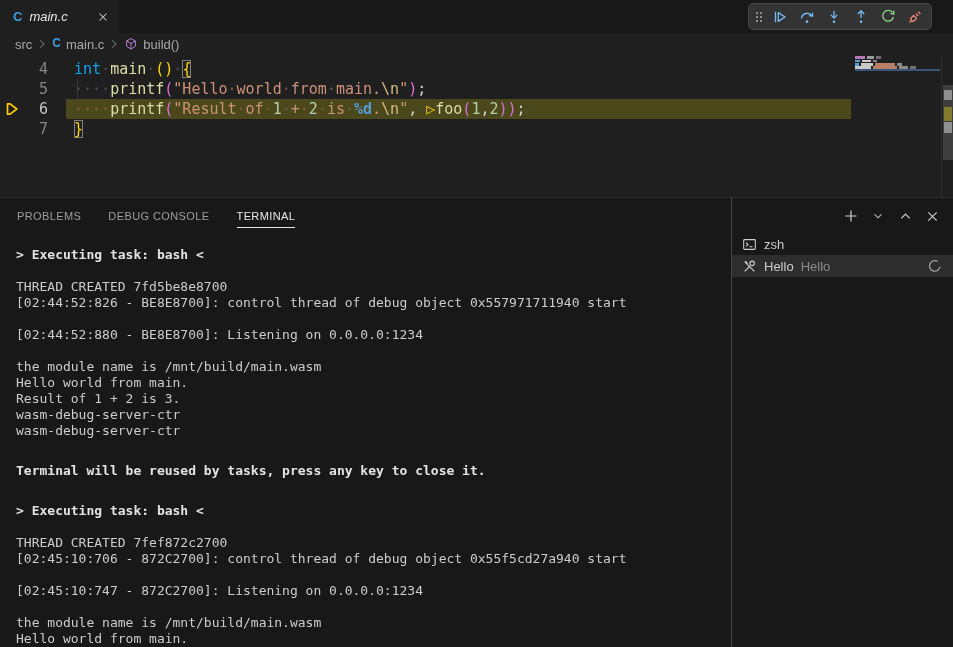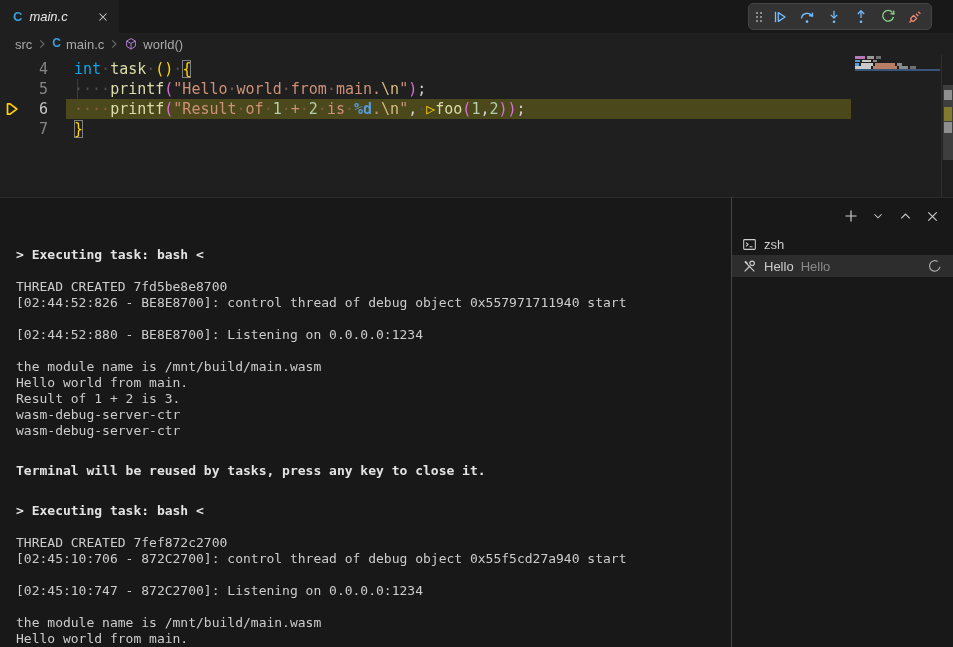--- a/index.html
+++ b/index.html
@@ -147,33 +147,33 @@
     <span>main.c</span>
   </span>
   <svg width="14" height="14" viewBox="0 0 16 16">
       <path d="M6 3.8L10.3 8 6 12.2" fill="none" stroke="#6b6b6b" stroke-width="1.2"></path>
     </svg>
   <span class="crumb">
     <svg width="14" height="14" viewBox="0 0 16 16" fill="none" stroke="#b180d7" stroke-width="1.1">
       <path d="M8 1.8l5 2.8v6L8 13.9 3 10.6v-6z" stroke-linejoin="round"></path>
       <path d="M3 4.6l5 2.8 5-2.8M8 7.4v6.5"></path>
       </svg>
-    <span>world()</span>
+    <span>build()</span>
   </span>
 </div>
 
 <div class="editor">
   <div class="gutter-arrow">
     <svg width="16" height="16" viewBox="0 0 16 16">
         <path d="M3.5 2.8h2.6L12.8 8l-6.7 5.2H3.5z" fill="none" stroke="#ffcc00" stroke-width="1.7" stroke-linejoin="round"></path>
       </svg>
   </div>
   <div class="indent-guide"></div>
   <div class="code-lines">
-      <div class="cline"><span class="ln">4</span><span class="ctext"><span class="tk kw">int</span><span class="tk ws">·</span><span class="tk fn">task</span><span class="tk ws">·</span><span class="tk b1">()</span><span class="tk ws">·</span><span class="tk b1 match">{</span></span></div>
+      <div class="cline"><span class="ln">4</span><span class="ctext"><span class="tk kw">int</span><span class="tk ws">·</span><span class="tk fn">main</span><span class="tk ws">·</span><span class="tk b1">()</span><span class="tk ws">·</span><span class="tk b1 match">{</span></span></div>
       <div class="cline"><span class="ln">5</span><span class="ctext"><span class="tk ws">····</span><span class="tk fn">printf</span><span class="tk b2">(</span><span class="tk str">"Hello</span><span class="tk wss">·</span><span class="tk str">world</span><span class="tk wss">·</span><span class="tk str">from</span><span class="tk wss">·</span><span class="tk str">main.</span><span class="tk esc">\n</span><span class="tk str">"</span><span class="tk b2">)</span><span class="tk pun">;</span></span></div>
       <div class="cline hl"><span class="ln">6</span><span class="ctext"><span class="tk wsr">····</span><span class="tk fn">printf</span><span class="tk b2">(</span><span class="tk str">"Result</span><span class="tk wss">·</span><span class="tk str">of</span><span class="tk wss">·</span><span class="tk num">1</span><span class="tk wss">·</span><span class="tk str">+</span><span class="tk wss">·</span><span class="tk num">2</span><span class="tk wss">·</span><span class="tk str">is</span><span class="tk wss">·</span><span class="tk fmt">%d</span><span class="tk str">.</span><span class="tk esc">\n</span><span class="tk str">"</span><span class="tk pun">,</span><span class="tk ws">·</span><span class="tk dbg">▷</span><span class="tk fn">foo</span><span class="tk b2">(</span><span class="tk num">1</span><span class="tk pun">,</span><span class="tk num">2</span><span class="tk b2">))</span><span class="tk pun">;</span></span></div>
       <div class="cline"><span class="ln">7</span><span class="ctext"><span class="tk b1 match">}</span></span></div>
     </div>
 
   <div class="minimap">
     <div class="mrow" style="top:1px">
       <div class="mblock" style="width:10px;background:#b97ab9"></div>
       <div class="mblock" style="width:7px;background:#9a9a9a"></div>
       <div class="mblock" style="width:5px;background:#6f6f6f"></div>
@@ -200,20 +200,25 @@
 
   <div class="scrollbar">
     <div class="sb-slider"></div>
     <div class="sb-mark" style="top:35px;height:10px;background:#8f8f8f"></div>
     <div class="sb-mark" style="top:52px;height:14px;background:#827b2d"></div>
     <div class="sb-mark" style="top:67px;height:11px;background:#8f8f8f"></div>
   </div>
 </div>
 
 <div class="panel">
+  <div class="ptabs">
+      <div class="ptab">PROBLEMS</div>
+      <div class="ptab">DEBUG CONSOLE</div>
+      <div class="ptab active">TERMINAL</div>
+    </div>
   <div class="pactions">
     <div class="pbtn" title="New Terminal">
       <svg width="16" height="16" viewBox="0 0 16 16">
           <path d="M8 2.5v11M2.5 8h11" stroke="#cfcfcf" stroke-width="1.2"></path>
         </svg>
     </div>
     <div class="pbtn" title="Launch Profile">
       <svg width="14" height="14" viewBox="0 0 16 16">
           <path d="M4 6l4 4 4-4" fill="none" stroke="#cfcfcf" stroke-width="1.2"></path>
         </svg>

